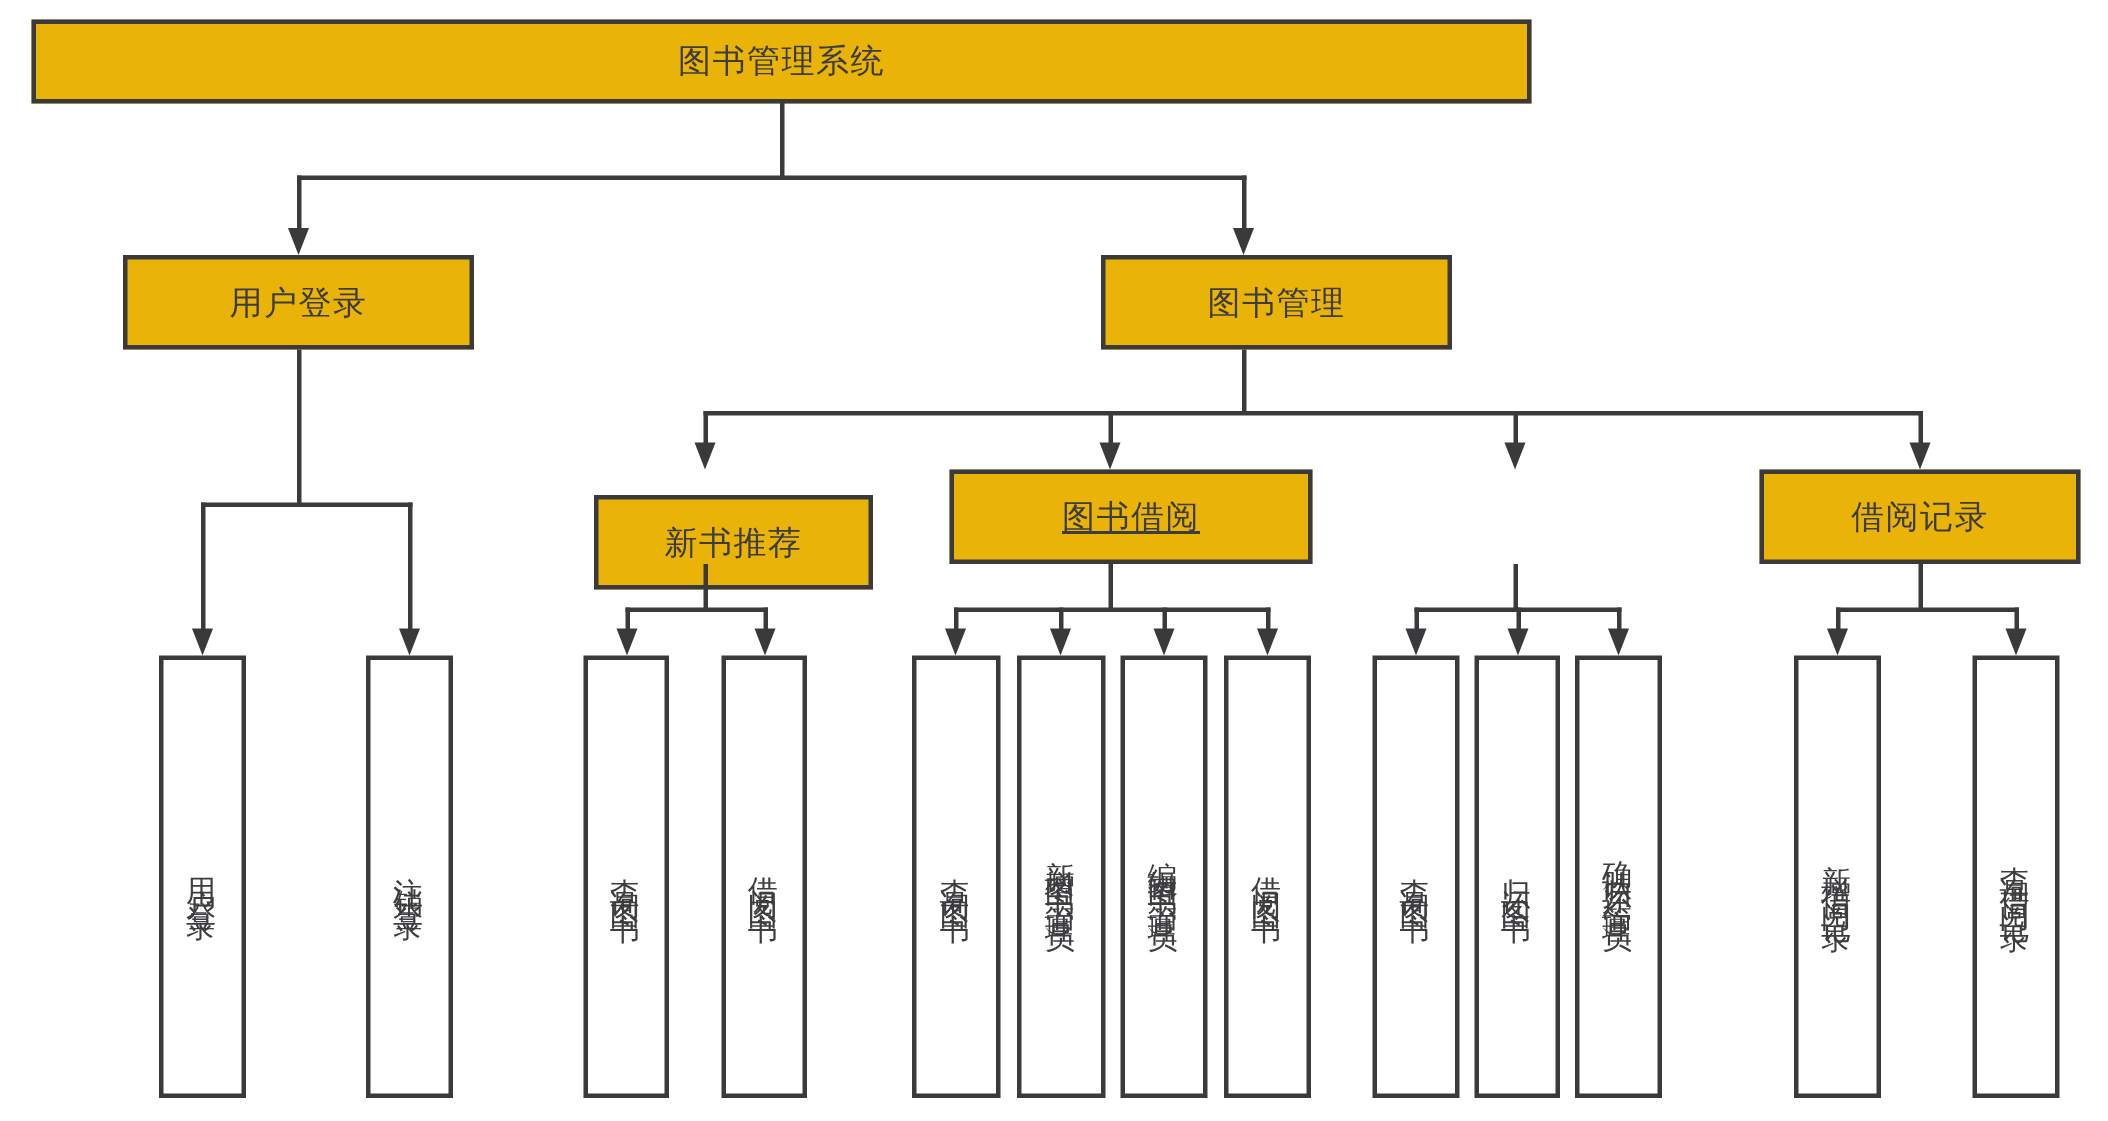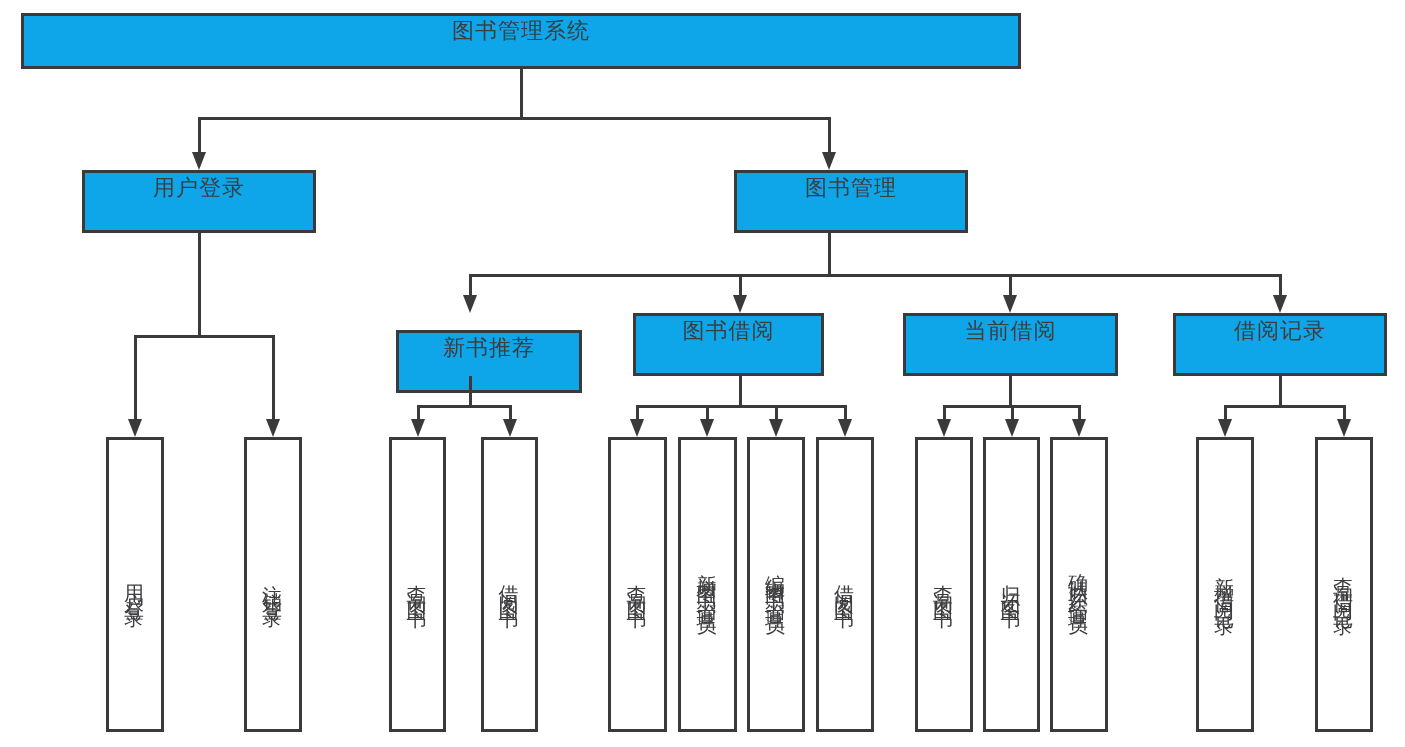--- a/index.html
+++ b/index.html
@@ -12,22 +12,22 @@
     position:relative;
     width:1405px;height:747px;
     background:var(--bg);
     overflow:hidden;
     font-family:"DejaVu Sans","Liberation Sans",sans-serif;
   }
   .node{
     position:absolute;
     box-sizing:border-box;
     border:3px solid var(--line);
-    background:#0ea5e9;
-    display:flex;align-items:flex-start;justify-content:center;
+    background:#eab308;
+    display:flex;align-items:center;justify-content:center;
     font-size:22px;color:var(--text);
     letter-spacing:1px;
     white-space:nowrap;
   }
   .leaf{
     position:absolute;
     box-sizing:border-box;
     border:3px solid var(--line);
     background:#fff;
     top:437px;height:295px;width:58px;
@@ -69,27 +69,24 @@
   </div>
 
   <div class="node" style="left:712px;top:170px;width:234px;height:63px;margin-left:22px;">
     <span>图书管理</span>
   </div>
 
   <div class="node" style="left:363px;top:330px;width:186px;height:63px;margin-left:33px;">
     <span>新书推荐</span>
   </div>
 
-  <div class="node" style="left:633px;top:313px;width:191px;height:63px;">
+  <div class="node" style="left:633px;top:313px;width:242px;height:63px;text-decoration:underline;">
     <span>图书借阅</span>
   </div>
 
-  <div class="node" style="left:903px;top:313px;width:215px;height:63px;">
-    <span>当前借阅</span>
-  </div>
 
   <div class="node" style="left:1173px;top:313px;width:214px;height:63px;">
     <span>借阅记录</span>
   </div>
 
   <div class="leaf" style="left:106px;">
     <span>用户登录</span>
   </div>
   <div class="leaf" style="left:244px;">
     <span>注销登录</span>

